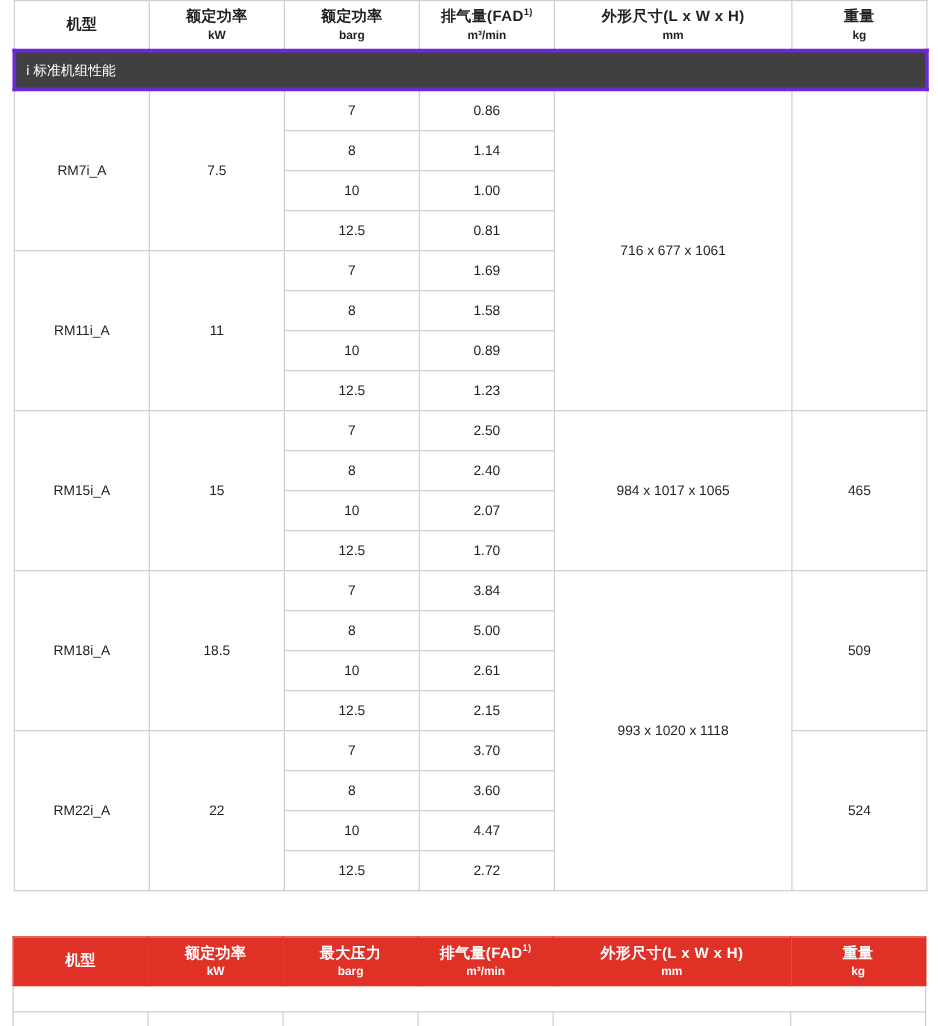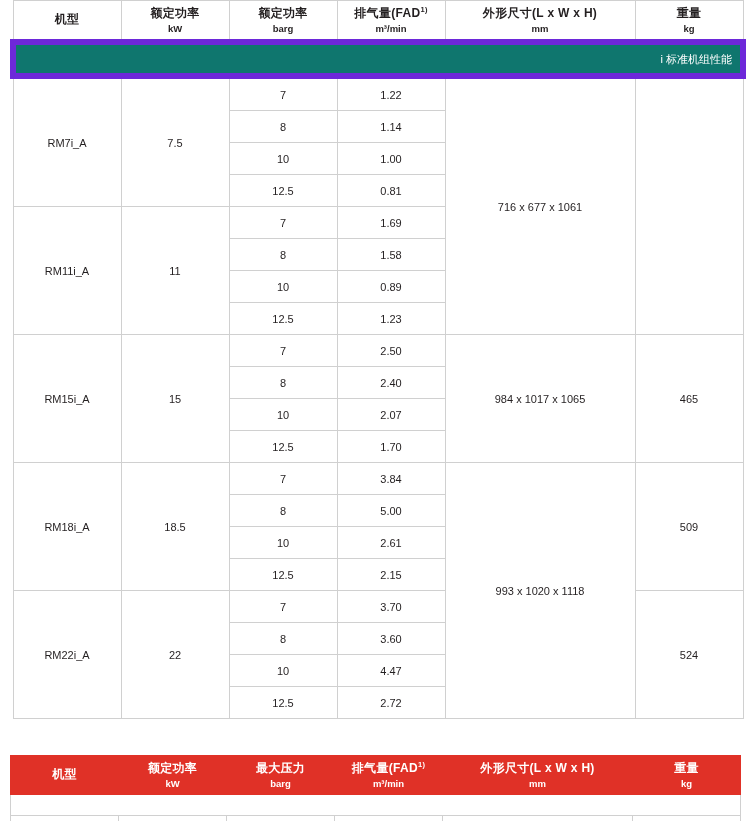--- a/index.html
+++ b/index.html
@@ -56,27 +56,27 @@
     font-size: 9.5px;
     font-weight: bold;
     margin-top: 2px;
   }
   thead th .h-sup {
     font-size: 7.5px;
     vertical-align: super;
   }
   
   tr.band td {
-    background: #0f766e;
+    background: #404040;
     color: #ffffff;
-    text-align: right;
+    text-align: left;
     padding: 4px 8px;
     height: 20px;
     font-size: 11px;
-    border: 6px solid #6d28d9;
+    border: 3px solid #6d28d9;
   }
   td.model {
     text-align: left;
     padding-left: 8px;
     font-size: 11px;
   }
   td.rowcell {
     height: 31px;
   }
   .col-model   { width: 108px; }
@@ -157,21 +157,21 @@
     </thead>
     <tbody>
       <tr class="band">
         <td colspan="6">i 标准机组性能</td>
       </tr>
 
       <tr>
         <td class="model rowcell" rowspan="4">RM7i_A</td>
         <td class="rowcell" rowspan="4">7.5</td>
         <td class="rowcell">7</td>
-        <td class="rowcell">1.22</td>
+        <td class="rowcell">0.86</td>
         <td class="rowcell" rowspan="8">716 x 677 x 1061</td>
         <td class="rowcell" rowspan="8"></td>
       </tr>
       <tr>
         <td class="rowcell">8</td>
         <td class="rowcell">1.14</td>
       </tr>
       <tr>
         <td class="rowcell">10</td>
         <td class="rowcell">1.00</td>

